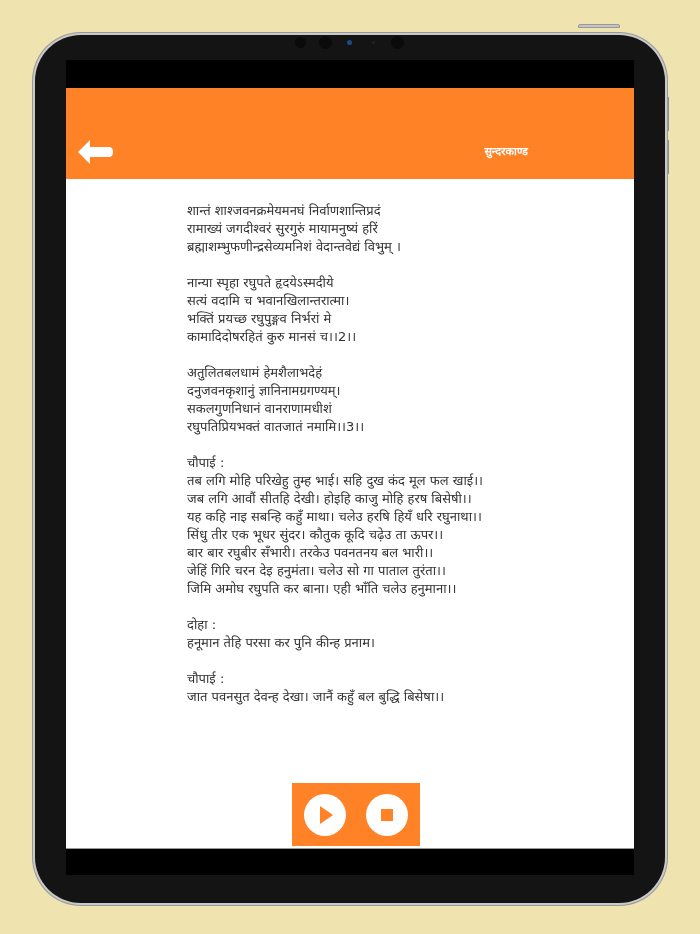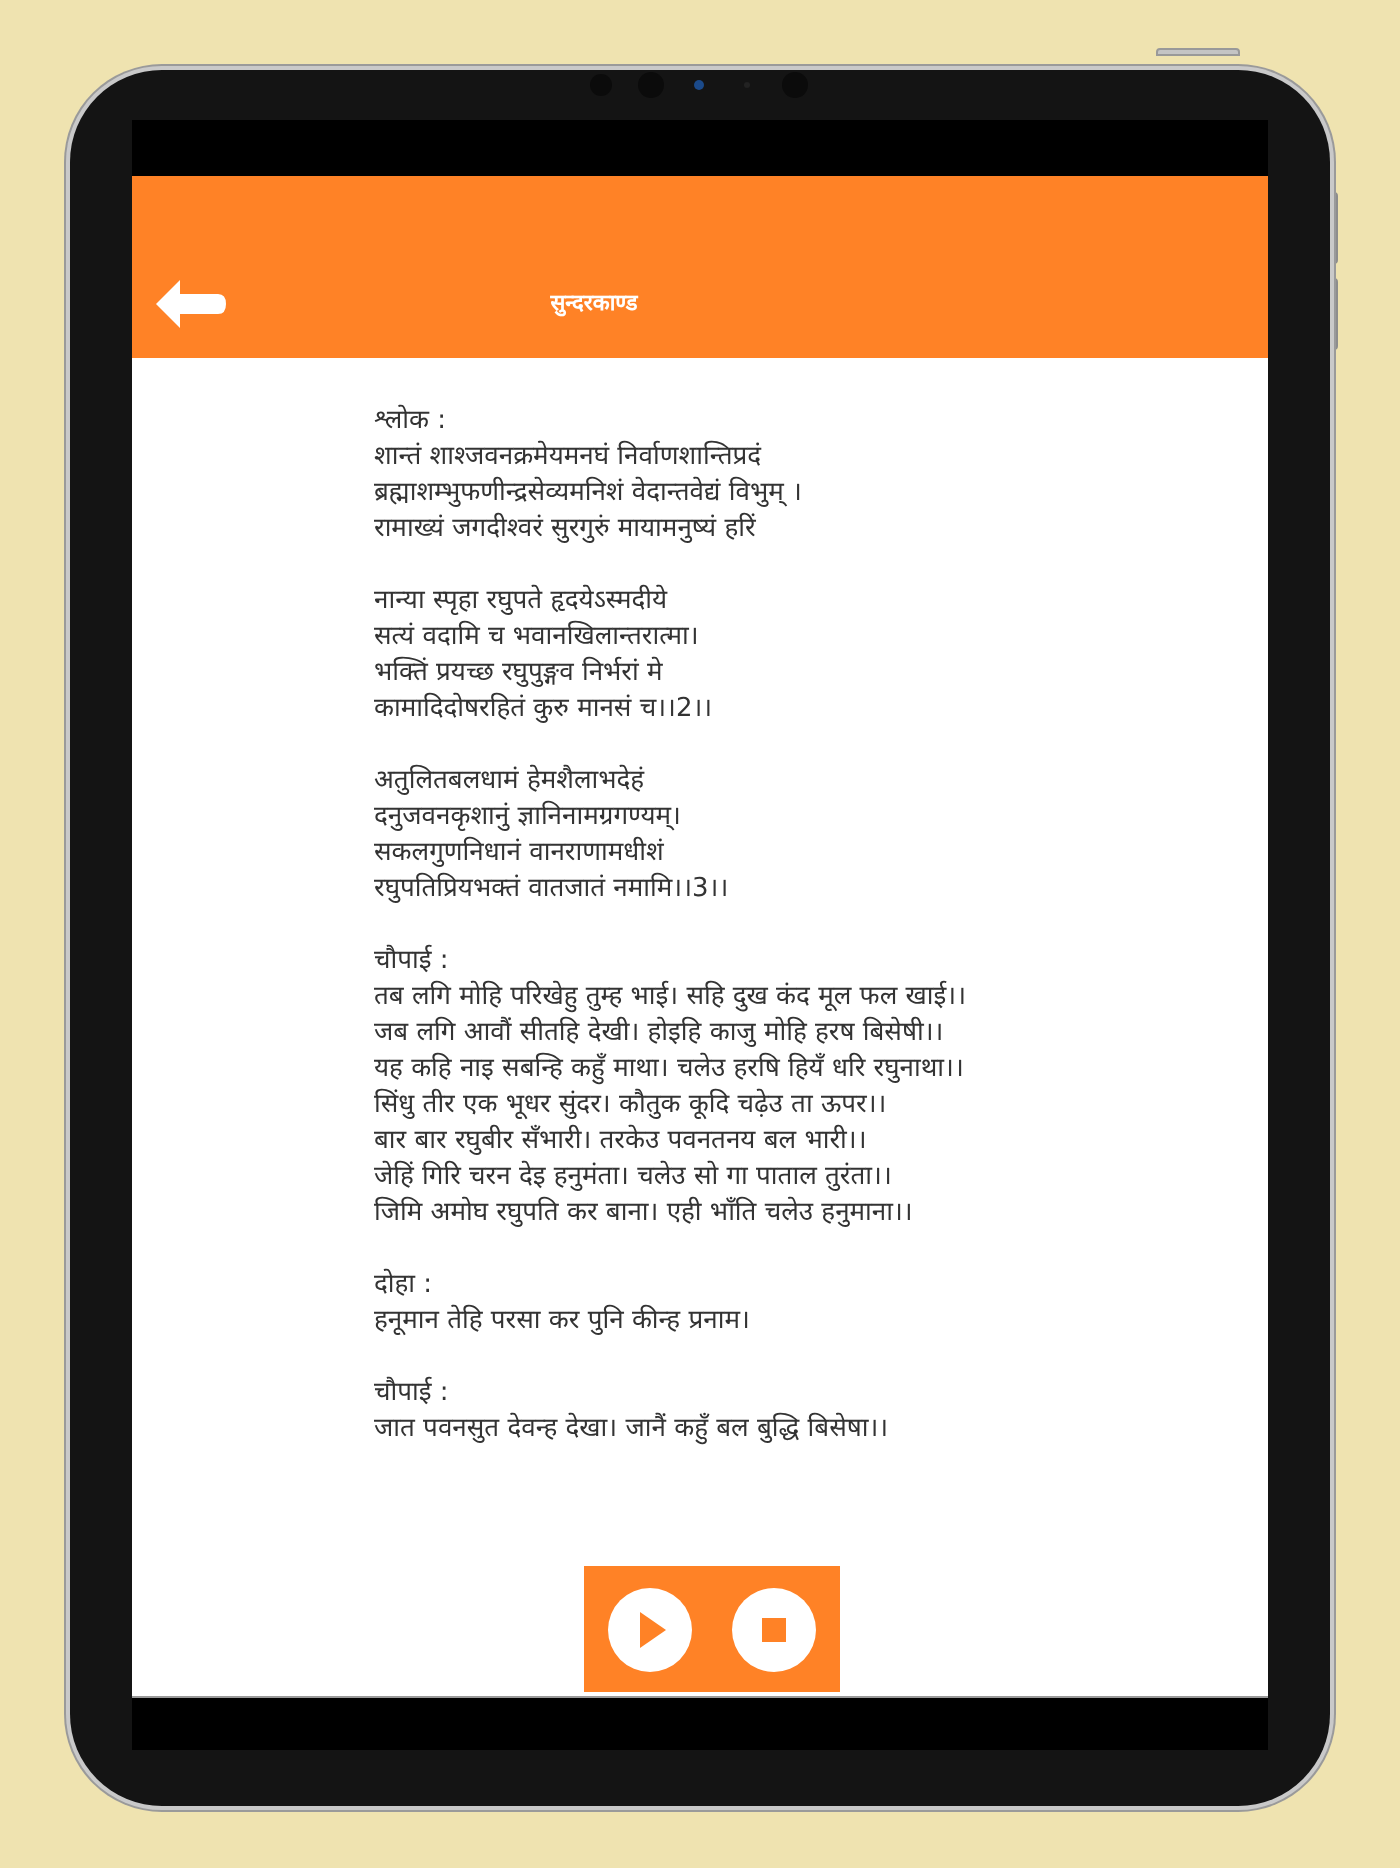--- a/index.html
+++ b/index.html
@@ -44,21 +44,21 @@
     .app-header {
       position: absolute; left: 0; top: 28px; width: 568px; height: 91px;
       background: #FF8226;
     }
     .back-button {
       position: absolute; left: 10px; top: 50px; width: 38px; height: 28px;
       cursor: pointer;
     }
     .back-button svg { display: block; }
     .header-title {
-      position: absolute; left: 0; top: 55px; width: 462px; text-align: center;
+      position: absolute; left: 0; top: 55px; width: 462px; text-align: right;
       color: #ffffff; font-size: 11px; font-weight: bold;
       font-family: "DejaVu Sans", sans-serif;
     }
 
     .content {
       position: absolute; left: 0; top: 119px; width: 568px; height: 669px;
       background: #ffffff; overflow: hidden;
     }
     .text-body {
       position: absolute; left: 121px; top: 23px; width: 330px;
@@ -119,24 +119,23 @@
         <svg width="38" height="28" viewBox="0 0 38 28">
           <path d="M2 14 L14 2 L14 9 L33 9 Q37 9 37 14 Q37 19 33 19 L14 19 L14 26 Z" fill="#ffffff"></path>
         </svg>
       </div>
       <div class="header-title">सुन्दरकाण्ड</div>
     </div>
 
     <div class="content">
       <div class="text-body" id="text-body">
           <div class="stanza">
-            <span class="line">श्लोक :</span>
             <span class="line">शान्तं शाश्जवनक्रमेयमनघं निर्वाणशान्तिप्रदं</span>
+            <span class="line">रामाख्यं जगदीश्वरं सुरगुरुं मायामनुष्यं हरिं</span>
             <span class="line">ब्रह्माशम्भुफणीन्द्रसेव्यमनिशं वेदान्तवेद्यं विभुम् ।</span>
-            <span class="line">रामाख्यं जगदीश्वरं सुरगुरुं मायामनुष्यं हरिं</span>
           </div>
           <div class="stanza">
             <span class="line">नान्या स्पृहा रघुपते हृदयेऽस्मदीये</span>
             <span class="line">सत्यं वदामि च भवानखिलान्तरात्मा।</span>
             <span class="line">भक्तिं प्रयच्छ रघुपुङ्गव निर्भरां मे</span>
             <span class="line">कामादिदोषरहितं कुरु मानसं च।।2।।</span>
           </div>
           <div class="stanza">
             <span class="line">अतुलितबलधामं हेमशैलाभदेहं</span>
             <span class="line">दनुजवनकृशानुं ज्ञानिनामग्रगण्यम्।</span>

